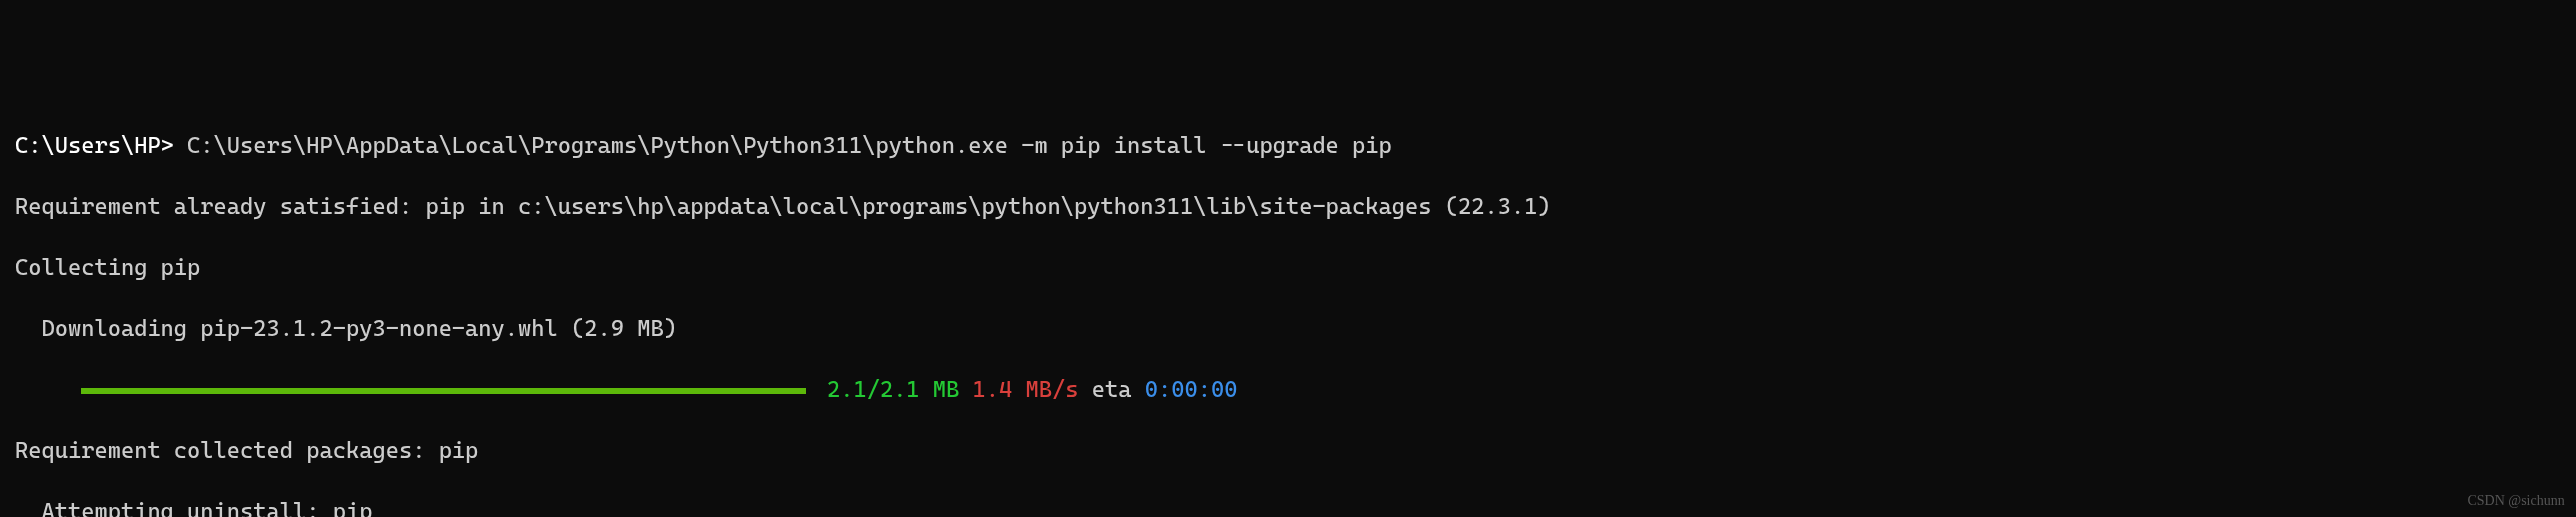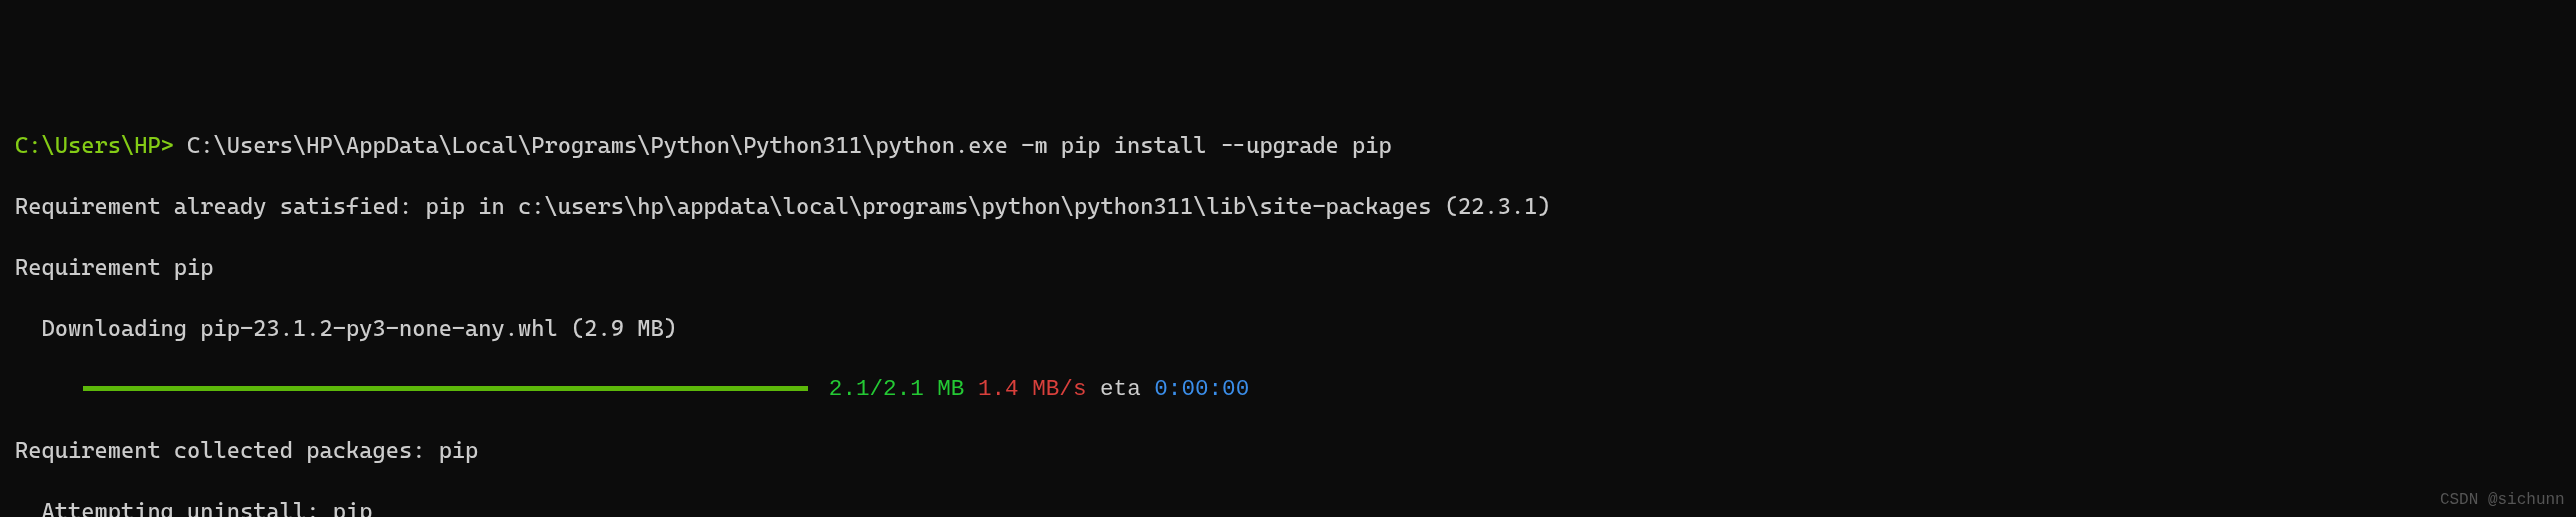--- a/index.html
+++ b/index.html
@@ -17,21 +17,21 @@
       white-space: pre;
       overflow: hidden;
       width: 2576px;
       height: 517px;
       position: relative;
     }
     .terminal-line {
       display: block;
     }
     .prompt {
-      color: #84cc16;
+      color: #ffffff;
     }
     .command {
       color: #cccccc;
     }
     .progress-bar {
       display: inline-block;
       height: 5.7px;
       background-color: #5db80a;
       width: 725px;
       vertical-align: middle;
@@ -46,34 +46,34 @@
     .progress-eta-label {
       color: #cccccc;
     }
     .progress-eta-time {
       color: #3b8eea;
     }
     .watermark {
       position: absolute;
       bottom: 5.7px;
       right: 11.3px;
-      font-size: 16px;
+      font-size: 14px;
       color: #555555;
-      font-family: Liberation Mono, monospace;
+      font-family: Liberation Serif, serif;
     }
-    .indent-5 { padding-left: 5ch; font-family: Liberation Mono, monospace; }
+    .indent-5 { padding-left: 5ch; }
   </style>
 </head>
 <body>
 
 
 
 <div class="terminal-line"><span class="prompt">C:\Users\HP&gt; </span><span class="command">C:\Users\HP\AppData\Local\Programs\Python\Python311\python.exe -m pip install --upgrade pip</span></div>
 <div class="terminal-line">Requirement already satisfied: pip in c:\users\hp\appdata\local\programs\python\python311\lib\site-packages (22.3.1)</div>
-<div class="terminal-line">Requirement pip</div>
+<div class="terminal-line">Collecting pip</div>
 <div class="terminal-line">  Downloading pip-23.1.2-py3-none-any.whl (2.9 MB)</div>
 <div class="terminal-line indent-5"><span class="progress-bar"></span> <span class="progress-size">2.1/2.1 MB</span> <span class="progress-speed">1.4 MB/s</span> <span class="progress-eta-label">eta</span> <span class="progress-eta-time">0:00:00</span></div>
 <div class="terminal-line">Requirement collected packages: pip</div>
 <div class="terminal-line">  Attempting uninstall: pip</div>
 
 
 
 
 
 <div class="watermark">CSDN @sichunn</div>

